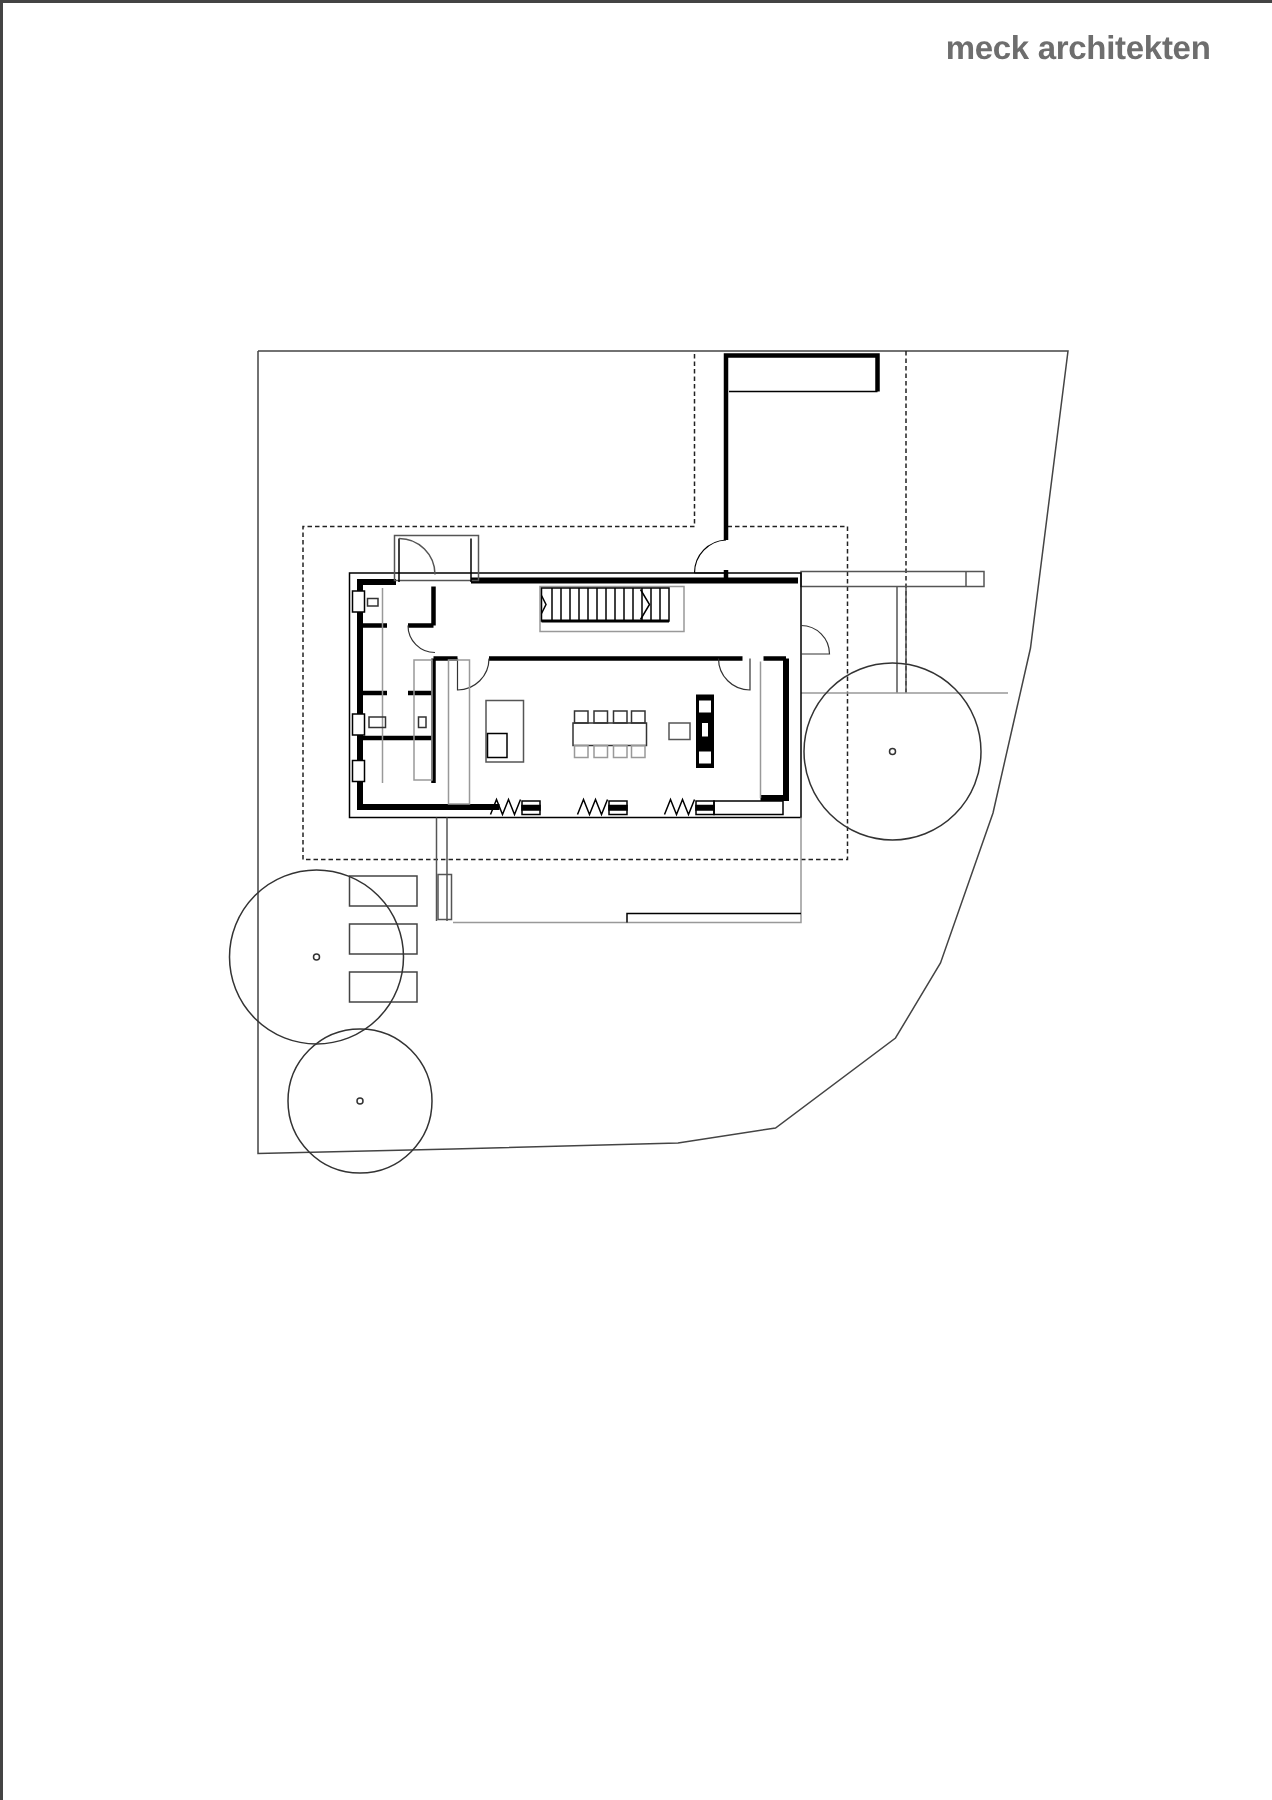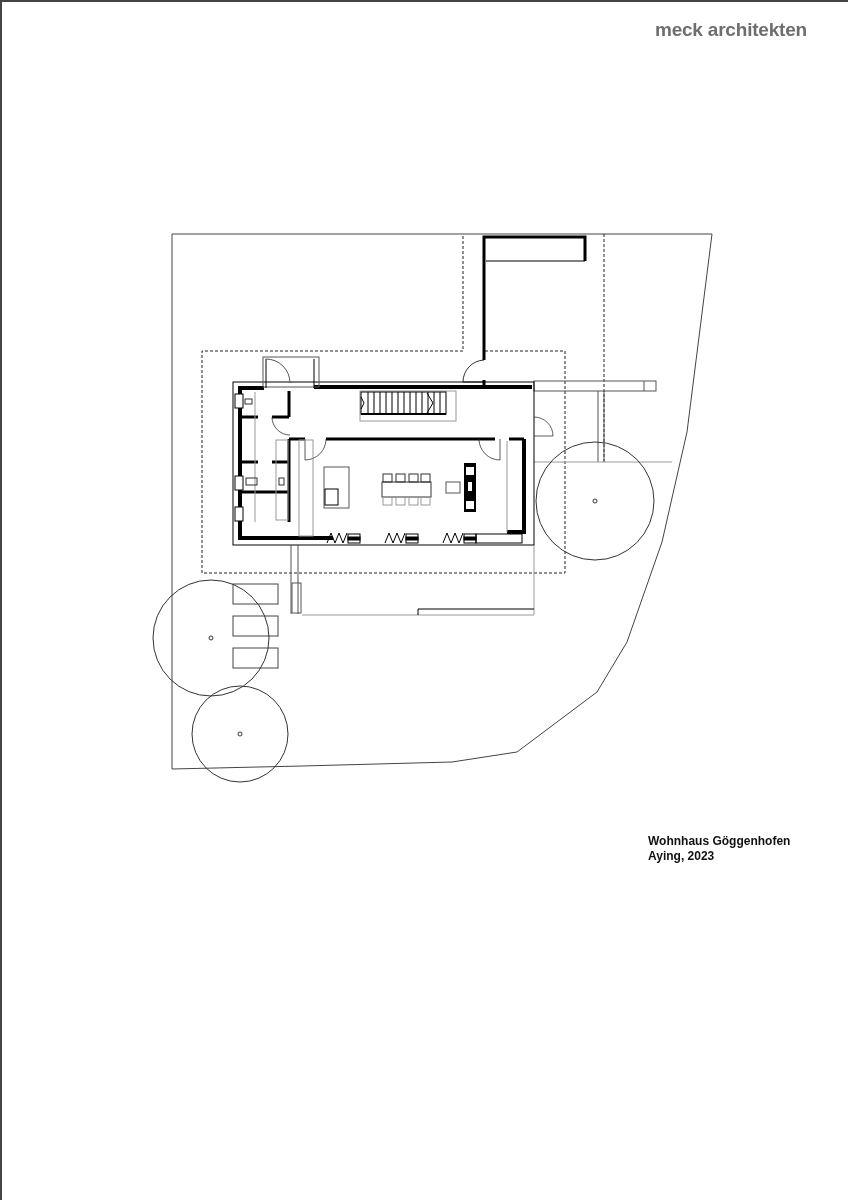--- a/index.html
+++ b/index.html
@@ -1,20 +1,20 @@
 <!DOCTYPE html>
 <html><head>
   <meta charset="utf-8">
   <style>
     html, body { margin: 0; padding: 0; background: #ffffff; }
     body { width: 848px; height: 1200px; position: relative; overflow: hidden; }
     .sheet { position: absolute; left: 0; top: 0; width: 848px; height: 1200px;
       border-left: 2px solid #444; border-top: 2px solid #444; box-sizing: border-box; }
     .brand { position: absolute; right: 41px; top: 17px; font-family: "Liberation Sans", sans-serif;
-      font-weight: bold; font-size: 19px; color: #6e6e6e; letter-spacing: -0.2px; }
+      font-weight: bold; font-size: 22px; color: #6e6e6e; letter-spacing: -0.2px; }
     .plan { position: absolute; left: 0; top: 0; }
     .caption { position: absolute; left: 646px; top: 832px; font-family: "Liberation Sans", sans-serif;
       font-weight: bold; font-size: 12px; line-height: 15px; color: #111; }
     .caption .block { margin-bottom: 16px; }
   </style>
 </head>
 <body>
 
 <div class="sheet">
 
@@ -175,19 +175,15 @@
       <circle cx="593" cy="499" r="59"></circle>
       <circle cx="593" cy="499" r="2"></circle>
       <circle cx="209" cy="636" r="58"></circle>
       <circle cx="209" cy="636" r="2"></circle>
       <circle cx="238" cy="732" r="48"></circle>
       <circle cx="238" cy="732" r="2"></circle>
     </g>
   </svg>
 
   <div class="caption">
-    <div class="block">
-      <div>Wohnhaus Göggenhofen</div>
-      <div>Aying, 2023</div>
-    </div>
   </div>
 
 </div>
 
 </body></html>

